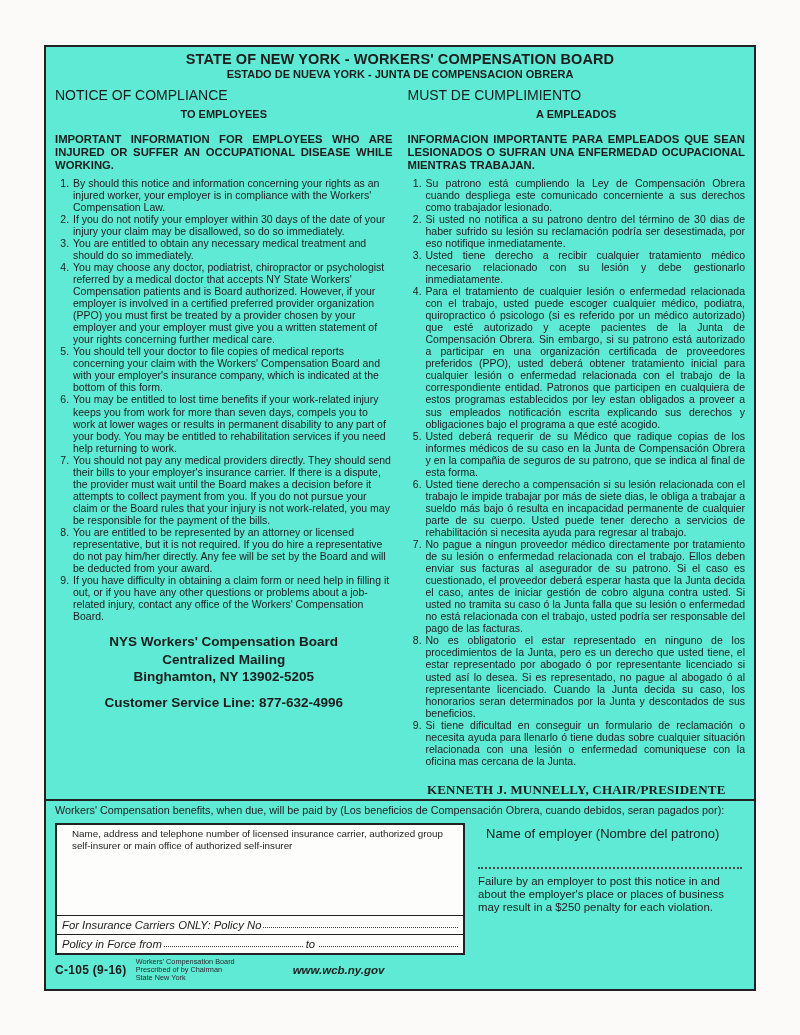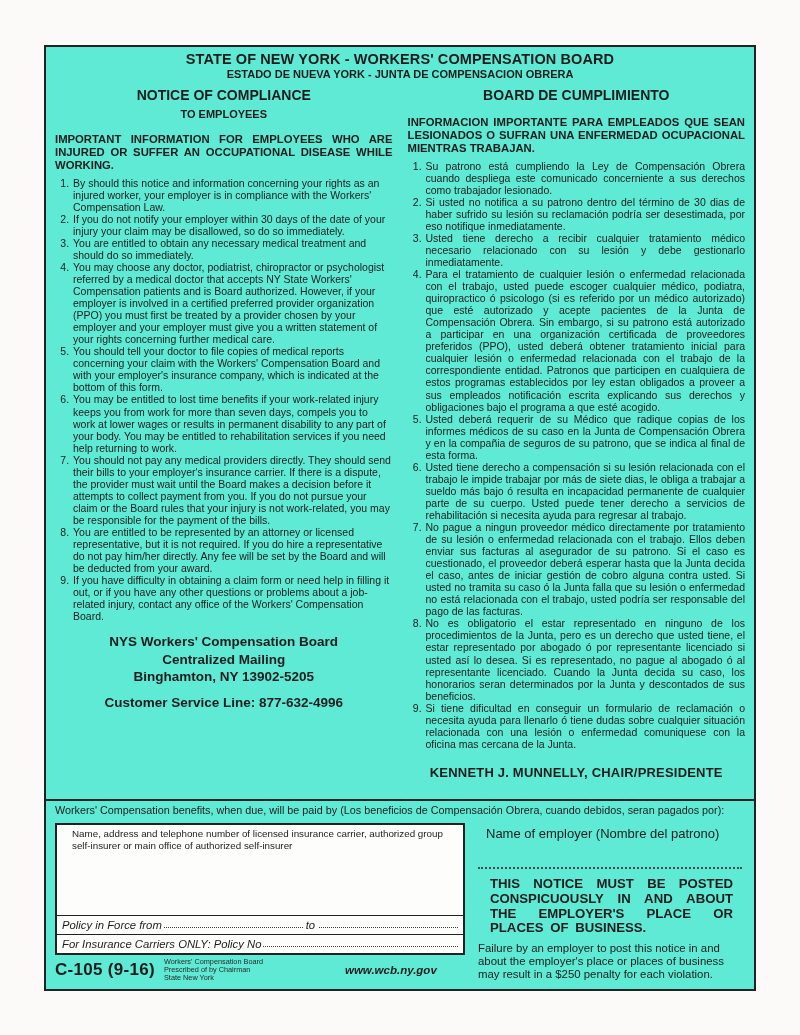--- a/index.html
+++ b/index.html
@@ -21,31 +21,31 @@
     flex-direction: column;
   }
   
   .hdr { text-align: center; padding-top: 4px; height: 36px; }
   .hdr-title { font-weight: bold; font-size: 14.5px; letter-spacing: .1px; }
   .hdr-sub   { font-weight: bold; font-size: 11px; margin-top: 1px; }
 
   
   .columns { display: flex; height: 716px; padding: 0 9px; gap: 15px; overflow: hidden; }
   .col { width: 50%; }
-  .col-heading { text-align: center; font-weight: bold; font-size: 14px; margin-top: 4px; }
+  .col-heading { font-weight: normal; font-size: 14px; margin-top: 4px; }
   .col-subheading { text-align: center; font-weight: bold; font-size: 11px; margin-top: 5px; }
   .col-intro { font-weight: bold; font-size: 11.3px; line-height: 13.2px; text-align: justify; margin-top: 13px; }
   ol.notice-list { margin-top: 4px; padding-left: 17px; font-size: 10.5px; line-height: 12.05px; }
   ol.notice-list li { padding-left: 1px; margin: 0; }
   .col-en ol.notice-list { text-align: left; }
   .col-es ol.notice-list { text-align: justify; }
 
   .address-block { text-align: center; font-weight: bold; font-size: 13.5px; line-height: 17.5px; margin-top: 11px; }
   .cs-line { text-align: center; font-weight: bold; font-size: 13.5px; margin-top: 9px; }
-  .signature { text-align: center; font-weight: bold; font-size: 13px; margin-top: 15px; letter-spacing: .2px; }
+  .signature { text-align: center; font-weight: bold; font-size: 13px; margin-top: 15px; letter-spacing: .2px; font-family: Liberation Serif, serif; }
 
   
   .bottom { border-top: 2px solid #222; flex: 1; padding: 3px 7px 0 7px; }
   .benefits-line { font-size: 10.8px; padding-left: 2px; }
   .bottom-cols { display: flex; margin-top: 7px; }
   .bottom-left { width: 412px; display: flex; flex-direction: column; }
   .carrier-box {
     border: 2px solid #222;
     height: 132px;
     margin-left: 2px;
@@ -59,23 +59,23 @@
     font-style: italic;
     font-size: 11.3px;
     display: flex; align-items: flex-end;
     padding: 3px 4px 3px 5px;
     white-space: nowrap;
   }
   .leader { flex: 1; border-bottom: 1.6px dotted #3a3a3a; margin: 0 1px 3px 2px; min-width: 20px; }
   .to-word { margin: 0 2px; }
 
   .footer-row { display: flex; align-items: center; padding: 3px 0 0 2px; }
-  .form-number { font-weight: bold; font-size: 17px; letter-spacing: .3px; }
+  .form-number { font-weight: bold; font-size: 12px; letter-spacing: .3px; }
   .prescribed { font-size: 7.3px; line-height: 8.2px; margin-left: 9px; color: #2a2a2a; }
-  .website { font-weight: bold; font-style: italic; font-size: 11.5px; margin-left: 82px; }
+  .website { font-weight: bold; font-style: italic; font-size: 11.5px; margin-left: 58px; }
 
   .bottom-right { flex: 1; padding-left: 13px; padding-right: 2px; }
   .employer-label { font-size: 13px; padding-top: 3px; padding-left: 8px; }
   .dotted-sep { border-bottom: 2px dotted #4a4a4a; margin-top: 26px; width: 99%; }
   .posted-notice {
     font-weight: bold; font-size: 13.2px; line-height: 14.8px;
     text-align: justify; margin-top: 8px; padding: 0 12px 0 12px;
     word-spacing: 3px;
   }
   .penalty-text { font-size: 11.4px; line-height: 12.8px; margin-top: 6px; }
@@ -109,21 +109,22 @@
       </ol>
       <div class="address-block">
         <div>NYS Workers' Compensation Board</div>
         <div>Centralized Mailing</div>
         <div>Binghamton, NY 13902-5205</div>
       </div>
       <div class="cs-line">Customer Service Line: 877-632-4996</div>
     </div>
 
     <div class="col col-es">
-      <div class="col-heading">BOARD DE CUMPLIMIENTO</div>
+      <div class="col-heading">MUST DE CUMPLIMIENTO</div>
+      <div class="col-subheading">A EMPLEADOS</div>
       <div class="col-intro">INFORMACION IMPORTANTE PARA EMPLEADOS QUE SEAN LESIONADOS O SUFRAN UNA ENFERMEDAD OCUPACIONAL MIENTRAS TRABAJAN.</div>
       <ol class="notice-list">
         <li>Su patrono está cumpliendo la Ley de Compensación Obrera cuando despliega este comunicado concerniente a sus derechos como trabajador lesionado.</li>
         <li>Si usted no notifica a su patrono dentro del término de 30 dias de haber sufrido su lesión su reclamación podría ser desestimada, por eso notifique inmediatamente.</li>
         <li>Usted tiene derecho a recibir cualquier tratamiento médico necesario relacionado con su lesión y debe gestionarlo inmediatamente.</li>
         <li>Para el tratamiento de cualquier lesión o enfermedad relacionada con el trabajo, usted puede escoger cualquier médico, podiatra, quiropractico ó psicologo (si es referido por un médico autorizado) que esté autorizado y acepte pacientes de la Junta de Compensación Obrera. Sin embargo, si su patrono está autorizado a participar en una organización certificada de proveedores preferidos (PPO), usted deberá obtener tratamiento inicial para cualquier lesión o enfermedad relacionada con el trabajo de la correspondiente entidad. Patronos que participen en cualquiera de estos programas establecidos por ley estan obligados a proveer a sus empleados notificación escrita explicando sus derechos y obligaciones bajo el programa a que esté acogido.</li>
         <li>Usted deberá requerir de su Médico que radique copias de los informes médicos de su caso en la Junta de Compensación Obrera y en la compañia de seguros de su patrono, que se indica al final de esta forma.</li>
         <li>Usted tiene derecho a compensación si su lesión relacionada con el trabajo le impide trabajar por más de siete dias, le obliga a trabajar a sueldo más bajo ó resulta en incapacidad permanente de cualquier parte de su cuerpo. Usted puede tener derecho a servicios de rehabilitación si necesita ayuda para regresar al trabajo.</li>
         <li>No pague a ningun proveedor médico directamente por tratamiento de su lesión o enfermedad relacionada con el trabajo. Ellos deben enviar sus facturas al asegurador de su patrono. Si el caso es cuestionado, el proveedor deberá esperar hasta que la Junta decida el caso, antes de iniciar gestión de cobro alguna contra usted. Si usted no tramita su caso ó la Junta falla que su lesión o enfermedad no está relacionada con el trabajo, usted podría ser responsable del pago de las facturas.</li>
         <li>No es obligatorio el estar representado en ninguno de los procedimientos de la Junta, pero es un derecho que usted tiene, el estar representado por abogado ó por representante licenciado si usted así lo desea. Si es representado, no pague al abogado ó al representante licenciado. Cuando la Junta decida su caso, los honorarios seran determinados por la Junta y descontados de sus beneficios.</li>
@@ -137,45 +138,44 @@
   <div class="bottom">
     <div class="benefits-line">Workers' Compensation benefits, when due, will be paid by (Los beneficios de Compensación Obrera, cuando debidos, seran pagados por):</div>
 
     <div class="bottom-cols">
 
       <div class="bottom-left">
         <div class="carrier-box">
           <div class="carrier-label">Name, address and telephone number of licensed insurance carrier, authorized group self-insurer or main office of authorized self-insurer</div>
           <div class="box-spacer"></div>
           <div class="policy-row">
+            <span>For Insurance Carriers ONLY: Policy No</span>
+            <span class="leader"></span>
+          </div>
+          <div class="policy-row">
             <span>Policy in Force from</span>
             <span class="leader"></span>
             <span class="to-word">to</span>
-            <span class="leader"></span>
-          </div>
-          <div class="policy-row">
-            <span>For Insurance Carriers ONLY: Policy No</span>
             <span class="leader"></span>
           </div>
         </div>
 
         <div class="footer-row">
           <div class="form-number">C-105 (9-16)</div>
           <div class="prescribed">
             <div>Workers' Compensation Board</div>
             <div>Prescribed of by Chairman</div>
             <div>State New York</div>
           </div>
           <div class="website">www.wcb.ny.gov</div>
         </div>
       </div>
 
       <div class="bottom-right">
         <div class="employer-label">Name of employer (Nombre del patrono)</div>
         <div class="dotted-sep"></div>
-        <div class="posted-notice">THIS NOTICE MUST BE POSTED CONSPICUOUSLY IN AND ABOUT THE EMPLOYER'S PLACE OR PLACES OF BUSINESS.</div>
         <div class="penalty-text">Failure by an employer to post this notice in and about the employer's place or places of business may result in a $250 penalty for each violation.</div>
       </div>
 
     </div>
   </div>
 
 </div>
 
 </body></html>

